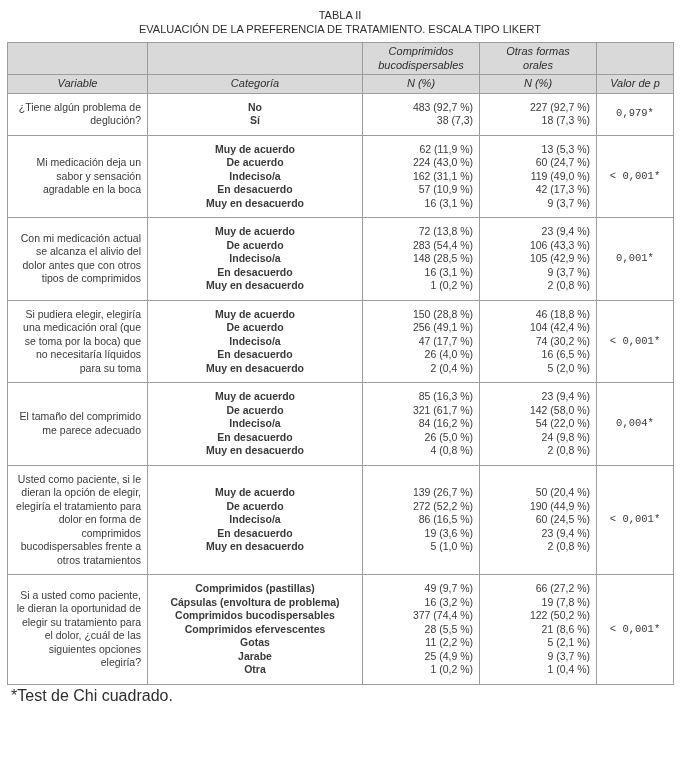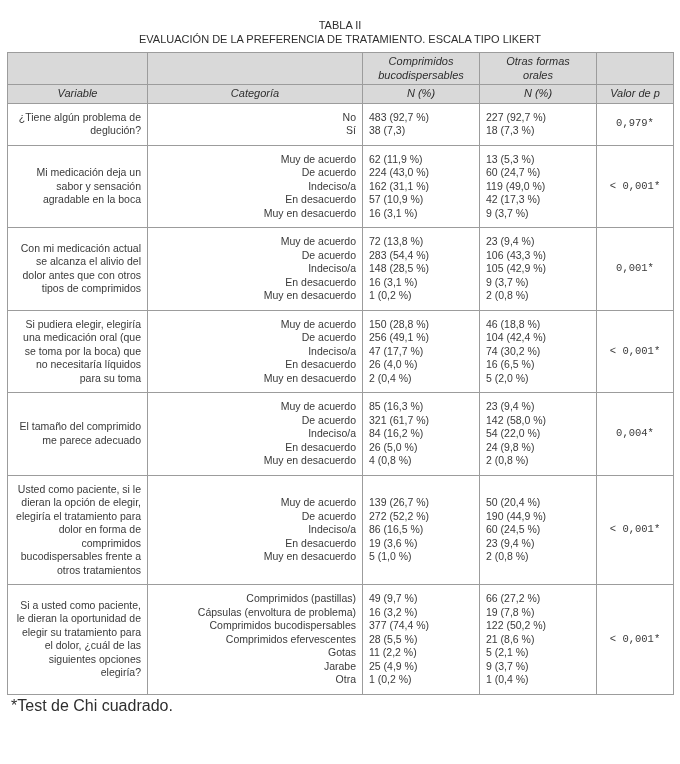--- a/index.html
+++ b/index.html
@@ -5,21 +5,21 @@
   * { box-sizing: border-box; }
   html, body { margin: 0; padding: 0; }
   body {
     width: 680px;
     height: 764px;
     background: #ffffff;
     font-family: "Liberation Sans", sans-serif;
     color: #3a3a3a;
     overflow: hidden;
   }
-  .page { padding: 16px 7px 0 7px; }
+  .page { padding: 6px 7px 0 7px; }
   .title-block {
     text-align: center;
     font-size: 11px;
     line-height: 14px;
     color: #2e2e2e;
     margin: 2px 0 6px 0;
   }
   table.likert {
     border-collapse: collapse;
     width: 666px;
@@ -40,22 +40,22 @@
     background: #d9d9d9;
     font-weight: normal;
     font-style: italic;
     text-align: center;
     padding: 2px 4px;
     font-size: 11px;
     color: #2e2e2e;
   }
   .likert tbody td { padding: 7px 6px; }
   td.var-cell { text-align: right; padding-right: 4px; }
-  td.cat-cell { text-align: right; }
-  td.num-cell { text-align: left; }
+  td.cat-cell { text-align: center; font-weight: bold; }
+  td.num-cell { text-align: right; }
   td.p-cell { text-align: center; font-family: Liberation Mono, monospace; }
   .footnote {
     font-size: 16px;
     line-height: 13px;
     margin: 4px 0 0 4px;
     color: #2e2e2e;
   }
 </style>
 </head>
 <body>

